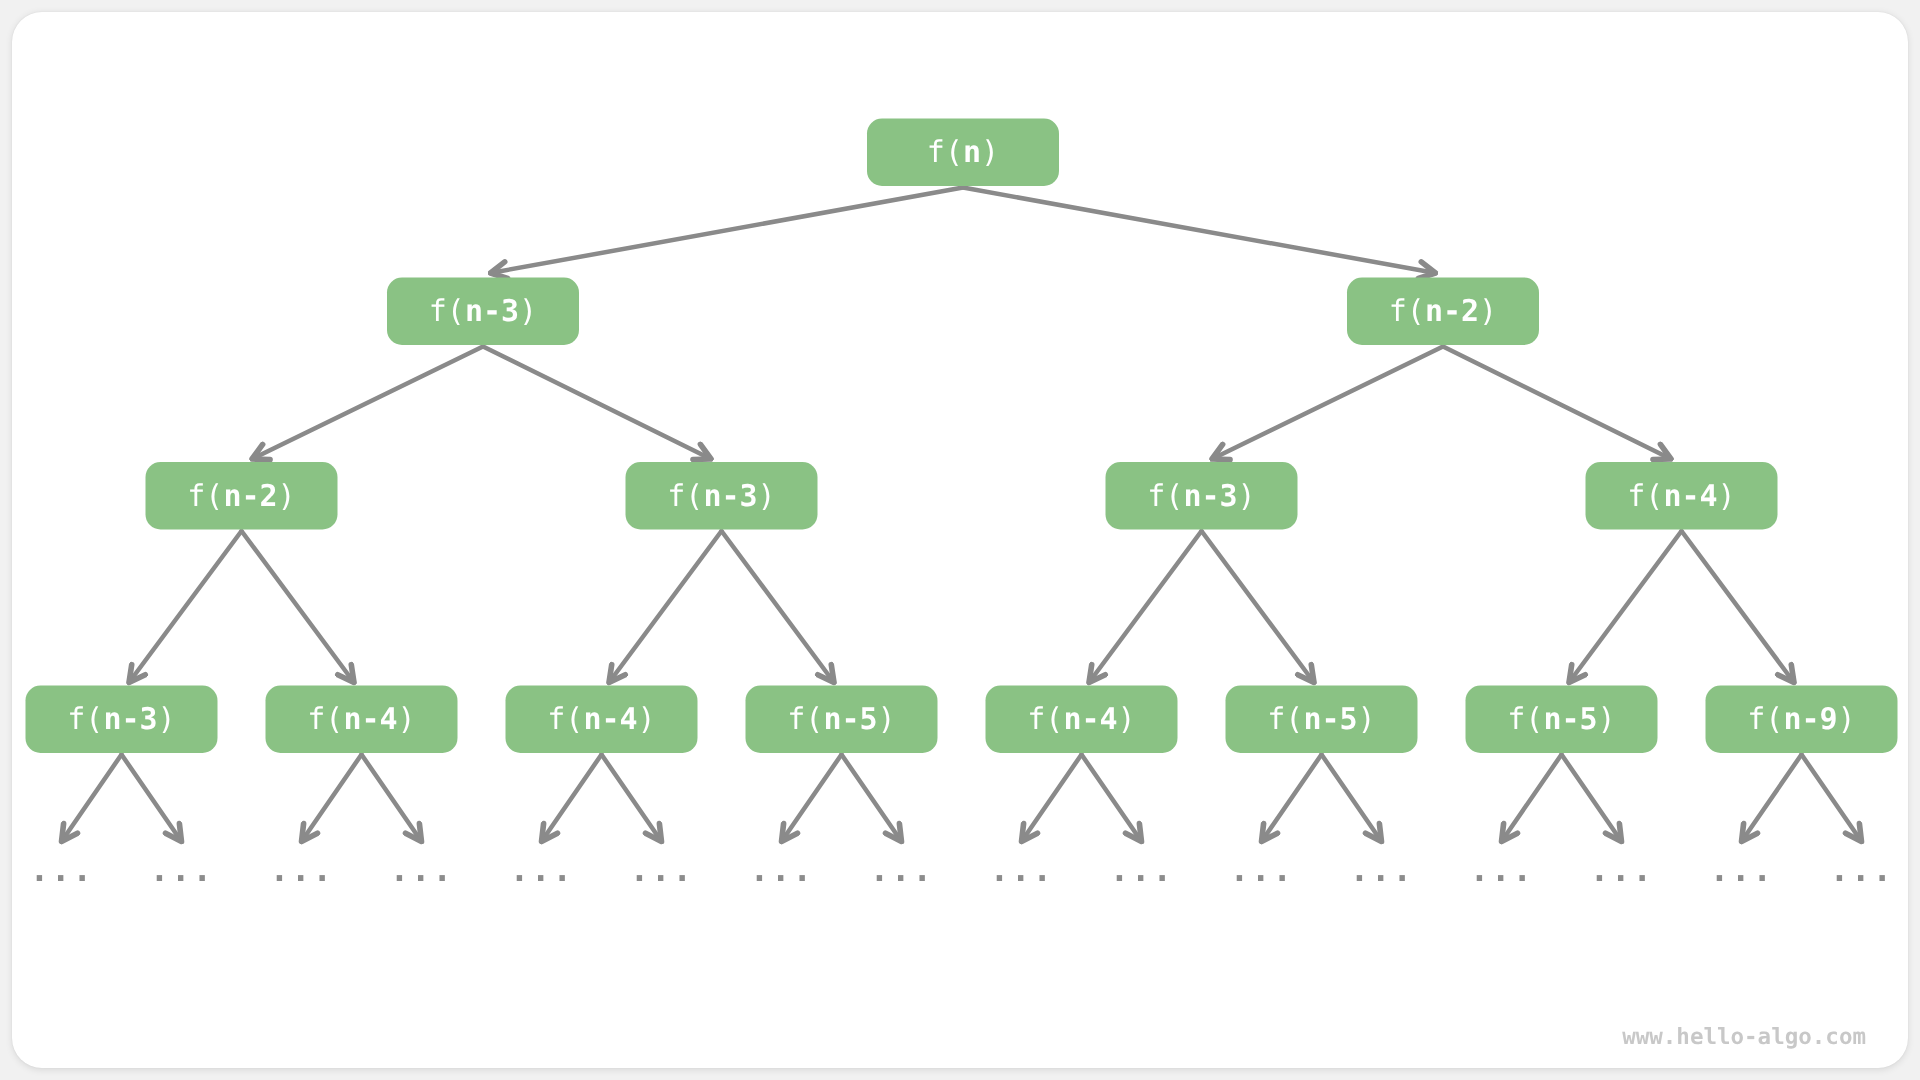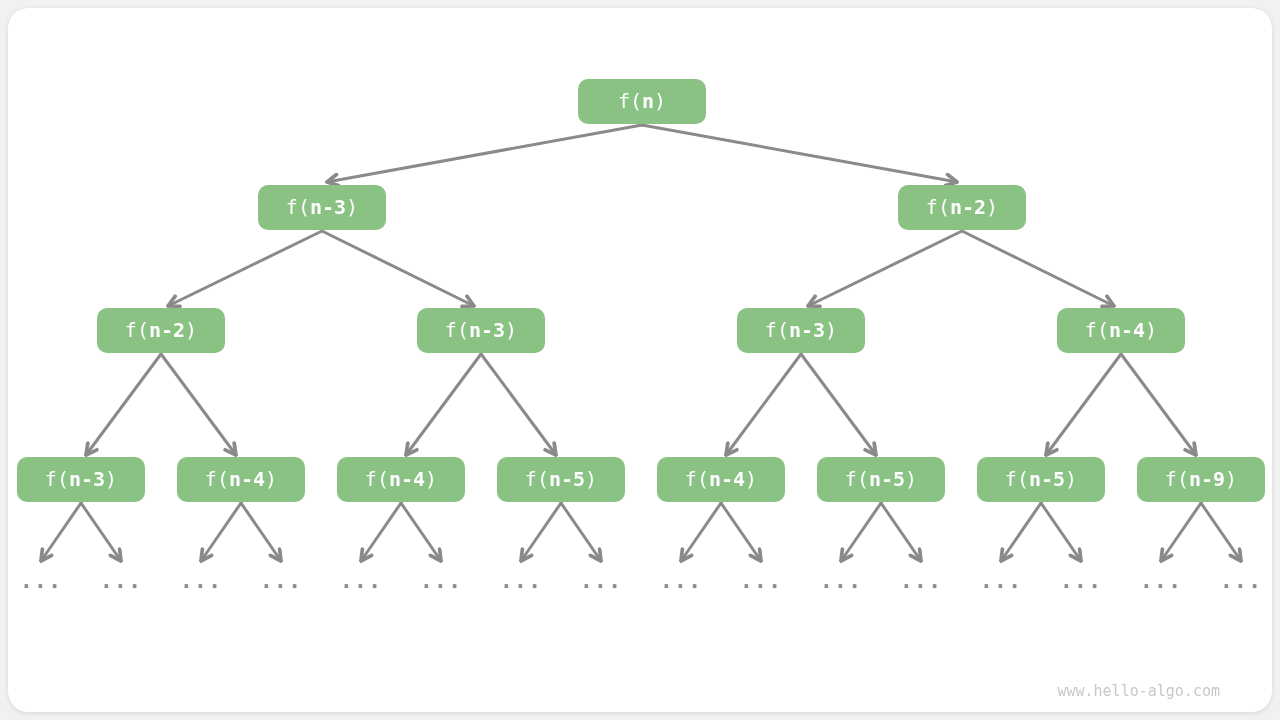--- a/index.html
+++ b/index.html
@@ -38,23 +38,24 @@
     position: absolute;
     width: 60px;
     text-align: center;
     font-size: 22px;
     font-weight: bold;
     letter-spacing: 1px;
     color: #8c8c8c;
   }
   .watermark {
     position: absolute;
-    right: 60px; bottom: 20px;
+    right: 36px; bottom: 20px;
     font-size: 15px;
     color: #c8c8c8;
+    font-weight: bold;
   }
 </style>
 </head>
 <body>
 
 <div class="stage">
   <div class="card"></div>
 
   <svg class="edges-layer" width="1280" height="720" viewBox="0 0 1280 720" xmlns="http://www.w3.org/2000/svg">
     <defs>

